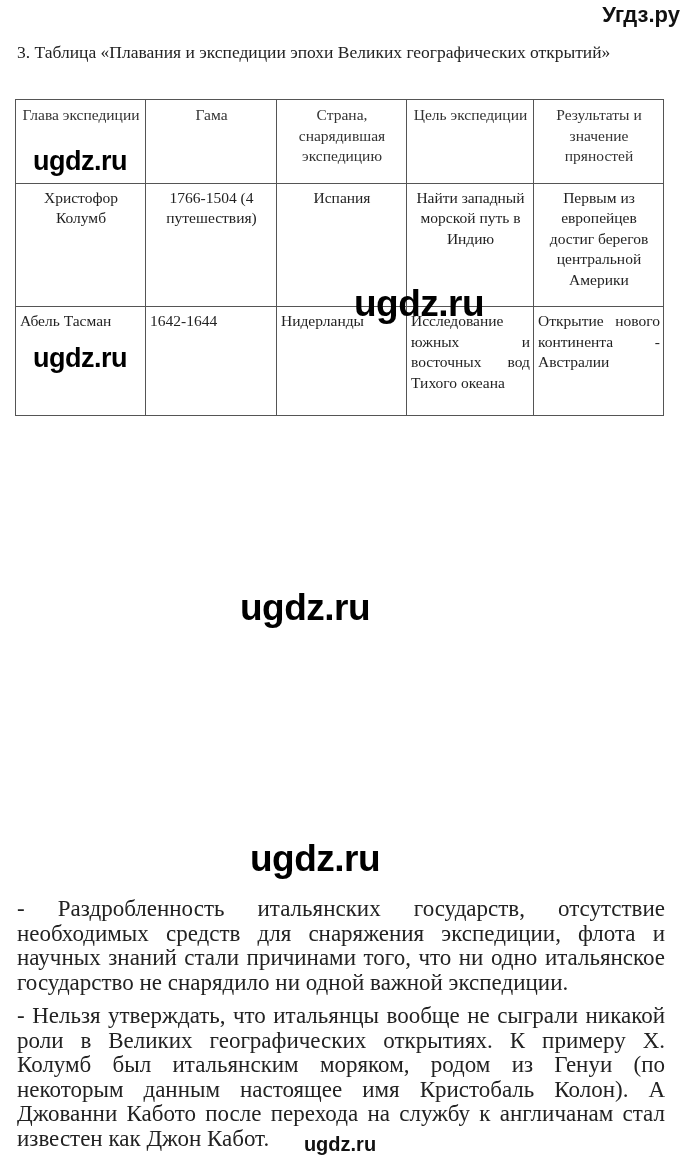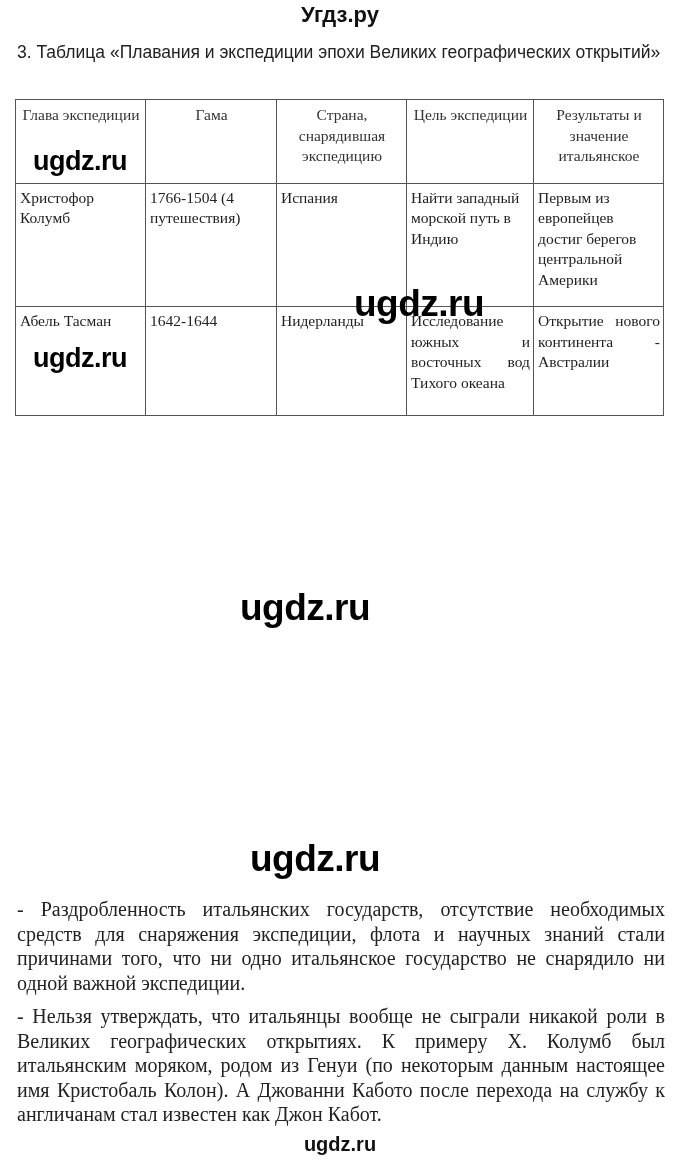--- a/index.html
+++ b/index.html
@@ -1,40 +1,40 @@
 <!DOCTYPE html>
 <html><head>
   <meta charset="utf-8">
   <style>
     html, body { margin: 0; padding: 0; background: #ffffff; }
     body { width: 680px; height: 1166px; position: relative; overflow: hidden; color: #1a1a1a; }
     .site-title {
-      position: absolute; left: 0; top: 2px; width: 680px; text-align: center;
+      position: absolute; left: 0; top: 2px; width: 680px; text-align: right;
       font-family: "Liberation Sans", sans-serif; font-weight: bold; font-size: 22px; color: #111;
     }
     .intro {
       position: absolute; left: 17px; top: 40px; width: 648px;
-      font-family: Liberation Sans, sans-serif; font-size: 17.5px; line-height: 24px;
+      font-family: Liberation Serif, serif; font-size: 17.5px; line-height: 24px;
       text-align: justify; text-align-last: left; color: #222;
     }
     table.expeditions {
       position: absolute; left: 15px; top: 99px; width: 648px;
       border-collapse: collapse; table-layout: fixed;
       font-family: "Liberation Serif", serif; font-size: 15.5px; line-height: 20.5px; color: #222;
     }
     table.expeditions td, table.expeditions th {
       border: 1.3px solid #555; vertical-align: top; padding: 4px 3px 16px 4px; font-weight: normal;
     }
     table.expeditions th { text-align: center; color: #333; padding-top: 5px; }
     col.c1 { width: 130px; } col.c2 { width: 131px; } col.c3 { width: 130px; } col.c4 { width: 127px; } col.c5 { width: 130px; }
-    tr.h { height: 80px; } tr.r1 { height: 144px; } tr.r2 { height: 75px; } tr.r3 { height: 122px; } tr.r4 { height: 242px; } tr.r5 { height: 109px; }
+    tr.h { height: 80px; } tr.r1 { height: 144px; } tr.r2 { height: 75px; } tr.r3 { height: 122px; text-align: center; } tr.r4 { height: 242px; } tr.r5 { height: 109px; }
     .just { text-align: justify; text-align-last: left; }
     .para {
       position: absolute; left: 17px; width: 648px;
-      font-family: "Liberation Serif", serif; font-size: 20px; line-height: 24.5px;
+      font-family: "Liberation Serif", serif; font-size: 23px; line-height: 24.5px;
       text-align: justify; text-align-last: left; color: #222;
     }
     .wm {
       position: absolute; font-family: "Liberation Sans", sans-serif; font-weight: bold; color: #000;
       letter-spacing: -0.5px;
     }
     .wm-small { font-size: 27px; }
     .wm-big { font-size: 37px; }
     .footer-wm {
       position: absolute; left: 0; top: 1133px; width: 680px; text-align: center;
@@ -55,21 +55,21 @@
       <col class="c3">
       <col class="c4">
       <col class="c5">
     </colgroup>
   <tbody>
       <tr class="h">
     <th>Глава экспедиции</th>
     <th>Гама</th>
     <th>Страна, снарядившая экспедицию</th>
     <th>Цель экспедиции</th>
-    <th>Результаты и значение итальянское</th>
+    <th>Результаты и значение пряностей</th>
   </tr>
   <tr class="r3">
     <td>Христофор Колумб</td>
     <td>1766-1504 (4 путешествия)</td>
     <td>Испания</td>
     <td>Найти западный морской путь в Индию</td>
     <td>Первым из европейцев достиг берегов центральной Америки</td>
   </tr>
   <tr class="r5">
     <td>Абель Тасман</td>

